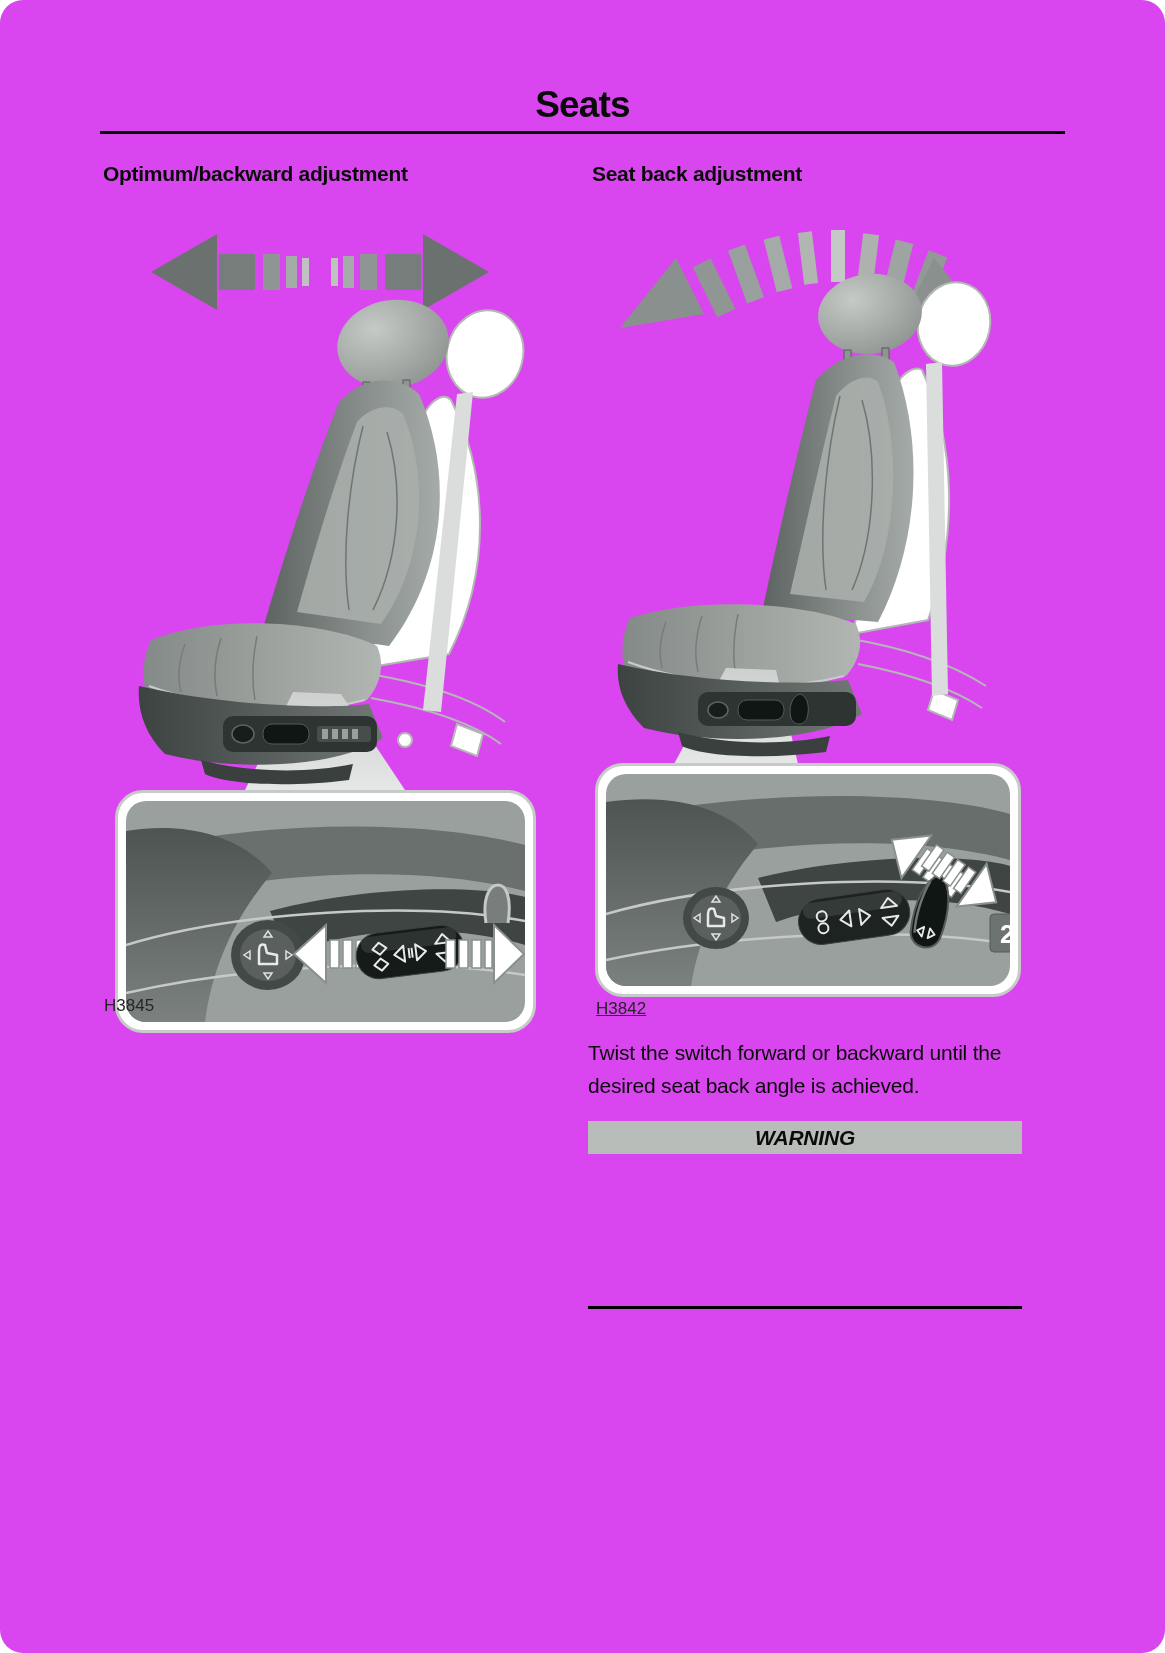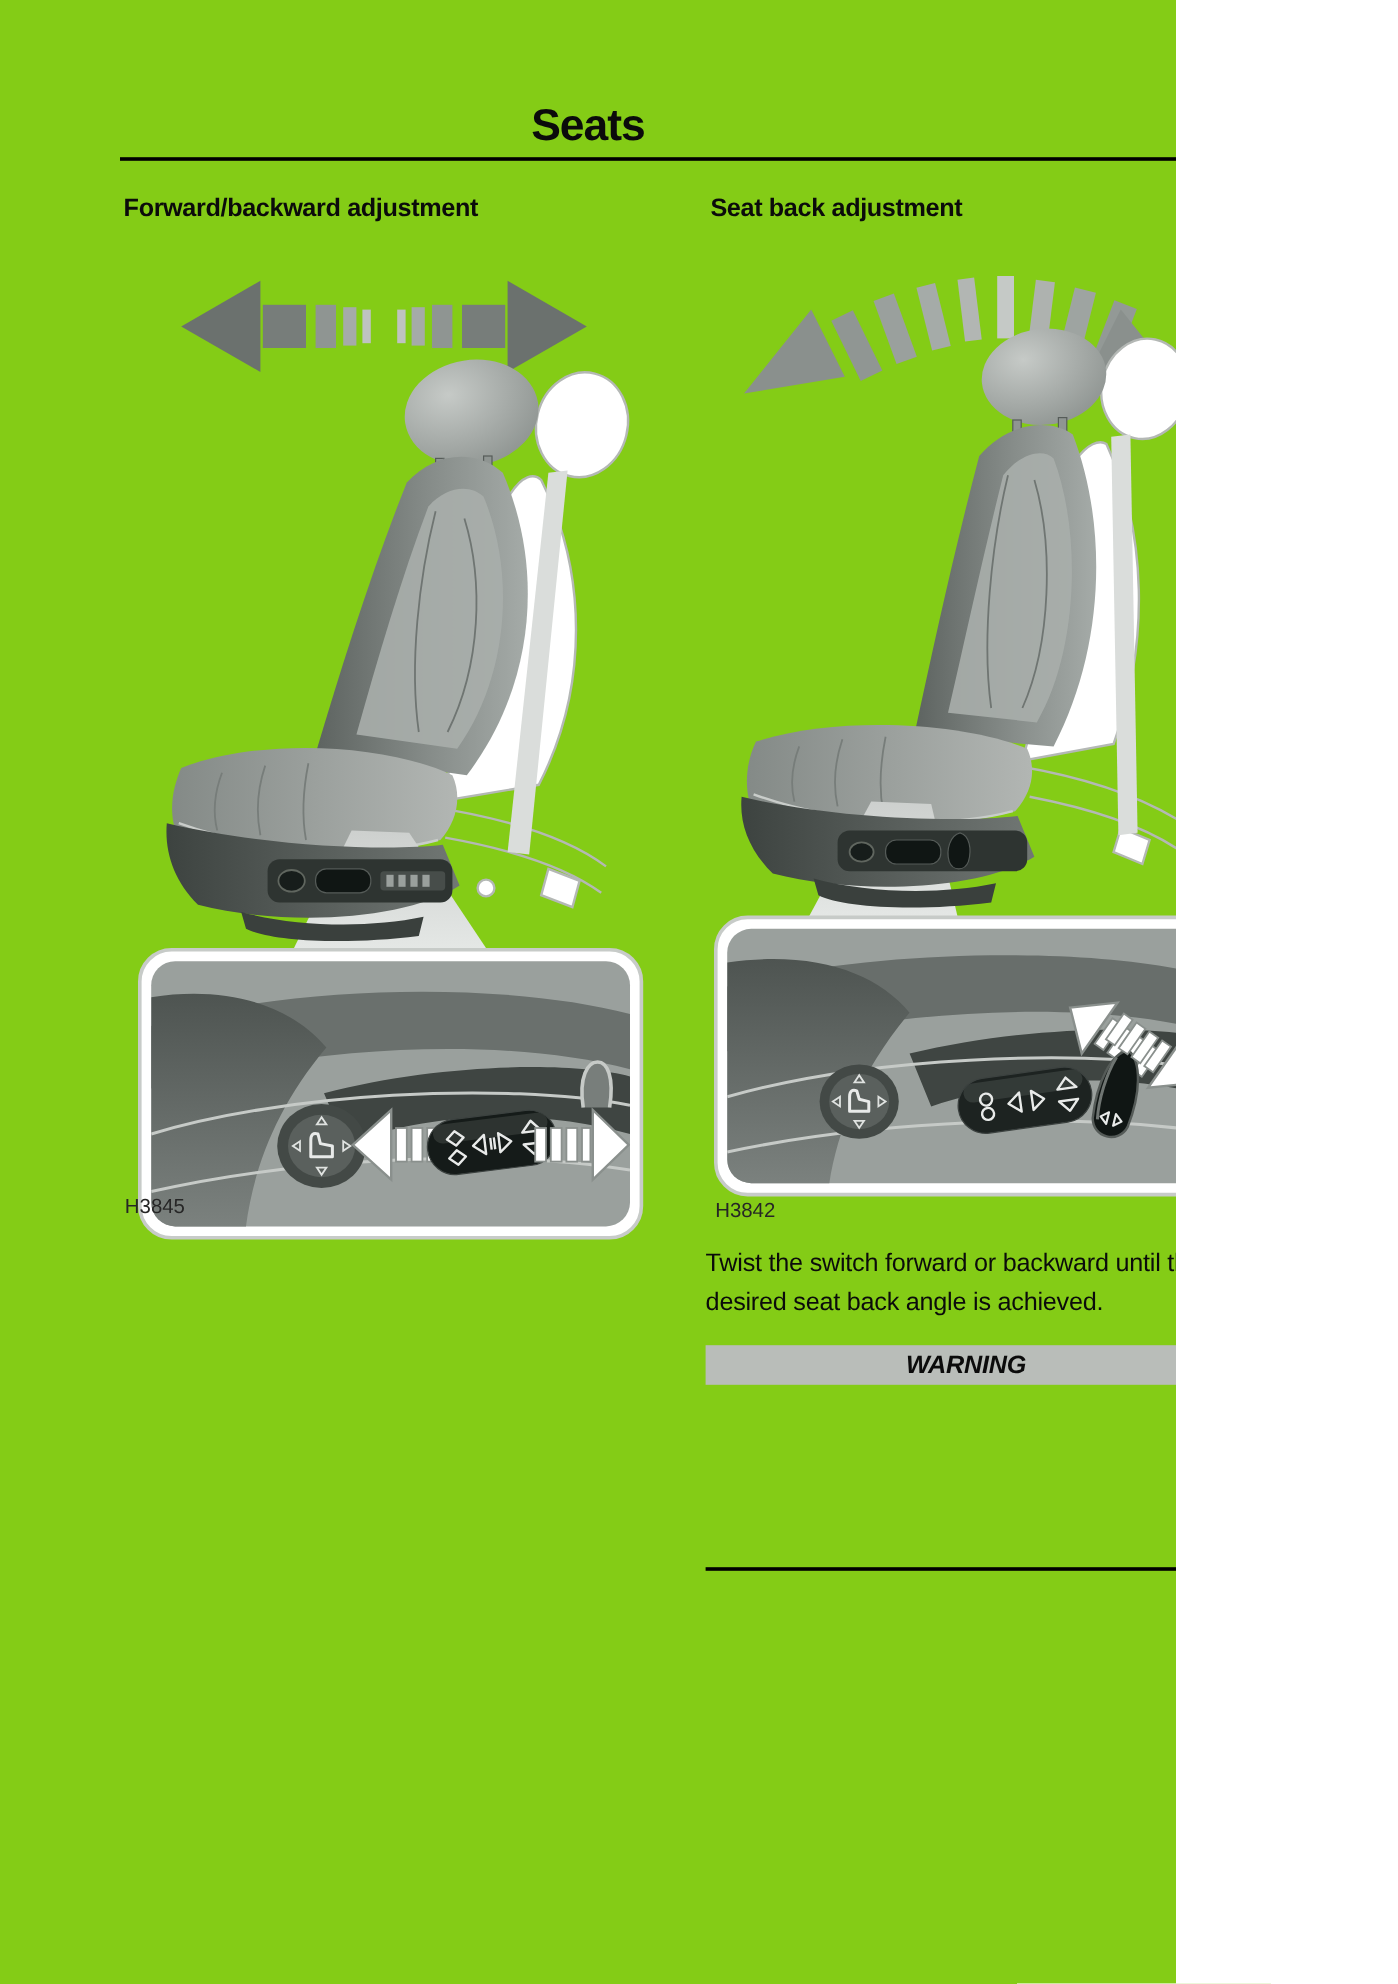--- a/index.html
+++ b/index.html
@@ -1,52 +1,52 @@
 <!DOCTYPE html>
 <html><head>
 <meta charset="utf-8">
 <style>
   html,body{margin:0;padding:0;background:#ffffff;}
-  .page{position:relative;width:980px;height:1653px;background:#84cc16;overflow:hidden;
-        font-family:"Liberation Sans", sans-serif;color:#0b0b0b;}
+  .page{position:relative;width:1165px;height:1653px;background:#d946ef;overflow:hidden;
+        font-family:"Liberation Sans", sans-serif;color:#0b0b0b;border-radius:23px;}
   .title{position:absolute;top:84px;left:0;width:100%;text-align:center;
          font-size:37px;font-weight:bold;letter-spacing:-0.8px;}
   .rule-top{position:absolute;left:100px;width:965px;top:131px;height:3px;background:#000;}
   .col-heading{position:absolute;font-size:21px;font-weight:bold;letter-spacing:-0.3px;white-space:nowrap;}
   .h-left{left:103px;top:162px;}
   .h-right{left:592px;top:162px;}
   .illus{position:absolute;}
   .illus-left{left:105px;top:224px;width:430px;height:566px;}
   .illus-right{left:590px;top:224px;width:430px;height:540px;}
   .callout{position:absolute;background:#fff;border:3px solid #c7cbc8;border-radius:28px;overflow:hidden;}
   .callout-left{left:115px;top:790px;width:415px;height:237px;}
   .callout-right{left:595px;top:763px;width:420px;height:228px;}
   .fig-code{position:absolute;font-size:17px;color:#262626;letter-spacing:0px;}
   .fc-left{left:104px;top:996px;}
-  .fc-right{left:596px;top:999px;}
+  .fc-right{left:596px;top:999px;text-decoration:underline;}
   .body-text{position:absolute;font-size:21px;line-height:33px;letter-spacing:-0.2px;}
   .bt-left{left:103px;top:1060px;width:420px;}
   .bt-right{left:588px;top:1036px;width:440px;}
   .warn-bar{position:absolute;left:588px;top:1121px;width:434px;height:33px;background:#b9bdb9;
             text-align:center;font-weight:bold;font-size:21px;line-height:33px;letter-spacing:-0.2px;}
   .warn-text{position:absolute;left:588px;top:1161px;width:438px;font-size:21px;font-weight:bold;
              font-style:italic;line-height:28.5px;letter-spacing:-0.2px;}
   .rule-warn{position:absolute;left:588px;top:1306px;width:434px;height:3px;background:#000;}
   .pageno{position:absolute;left:0;width:100%;top:1572px;text-align:center;font-weight:bold;font-size:21px;}
   svg{display:block;}
 </style>
 </head>
 <body>
 
 <div class="page">
 
   <div class="title">Seats</div>
   <div class="rule-top"></div>
 
-  <div class="col-heading h-left">Forward/backward adjustment</div>
+  <div class="col-heading h-left">Optimum/backward adjustment</div>
   <div class="col-heading h-right">Seat back adjustment</div>
 
   <svg class="illus illus-left" viewBox="0 0 430 566">
     <defs>
       <linearGradient id="gBackL" x1="0" y1="0" x2="1" y2="0">
         <stop offset="0" stop-color="#5d6360"></stop>
           <stop offset="0.55" stop-color="#878d8a"></stop>
           <stop offset="1" stop-color="#a5aba8"></stop>
       </linearGradient>
       <linearGradient id="gCushL" x1="0" y1="0" x2="1" y2="0">

